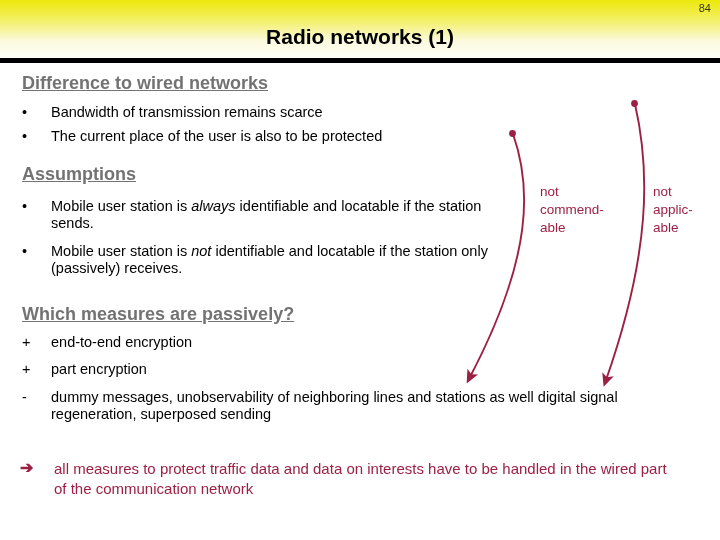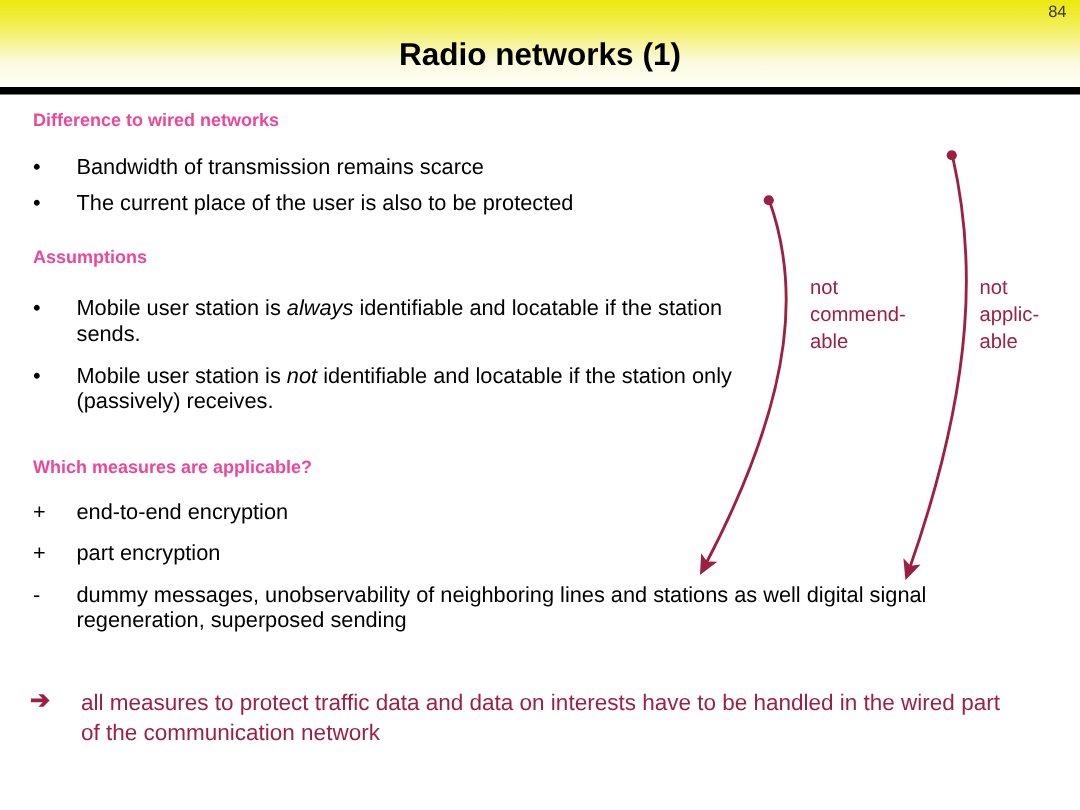--- a/index.html
+++ b/index.html
@@ -46,23 +46,24 @@
   #page-number {
     position: absolute;
     right: 9px; top: 2px;
     font-size: 11px;
     color: #3a3a14;
   }
 
   
   .heading {
     position: absolute;
-    font-size: 12px;
+    font-size: 18px;
     font-weight: bold;
-    color: #ec4899;
+    color: #737373;
+    text-decoration: underline;
   }
   .bullet-row {
     position: absolute;
     font-size: 14.5px;
     color: #000000;
     line-height: 17px;
   }
   .bullet-row .marker {
     position: absolute;
     left: 0; top: 0;
@@ -153,21 +154,21 @@
 
   <div class="bullet-row" id="asm-b0">
     <span class="marker">•</span>
     <span class="txt"><span>Mobile user station is </span><span class="it">always</span><span> identifiable and locatable if the station sends.</span></span>
   </div>
   <div class="bullet-row" id="asm-b1">
     <span class="marker">•</span>
     <span class="txt"><span>Mobile user station is </span><span class="it">not</span><span> identifiable and locatable if the station only (passively) receives.</span></span>
   </div>
 
-  <div class="heading" id="sec-measures-title">Which measures are applicable?</div>
+  <div class="heading" id="sec-measures-title">Which measures are passively?</div>
 
   <div class="bullet-row" id="ms-b0">
     <span class="marker">+</span>
     <span class="txt">end-to-end encryption</span>
   </div>
   <div class="bullet-row" id="ms-b1">
     <span class="marker">+</span>
     <span class="txt">part encryption</span>
   </div>
   <div class="bullet-row" id="ms-b2">

